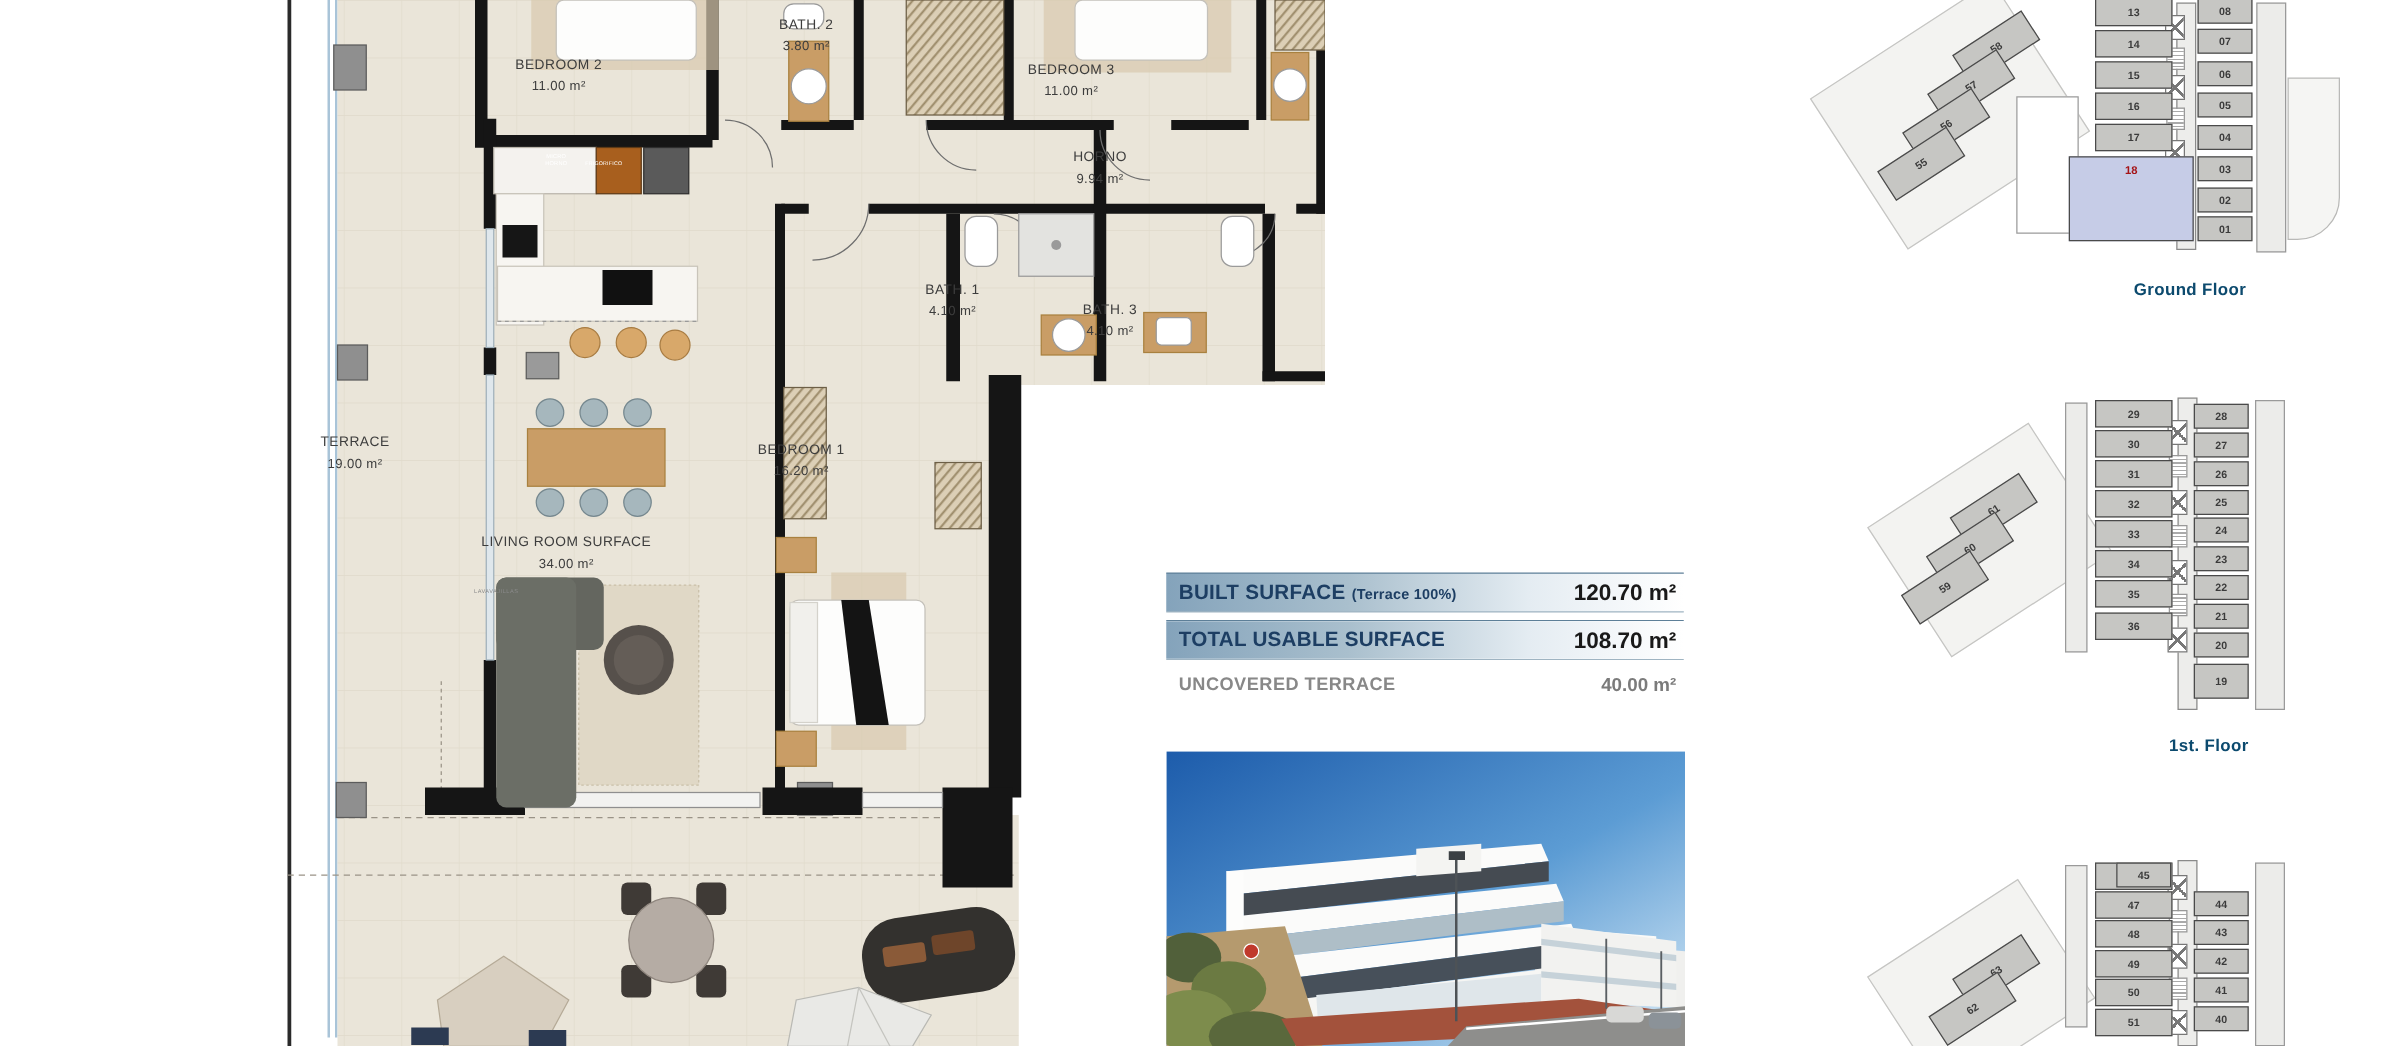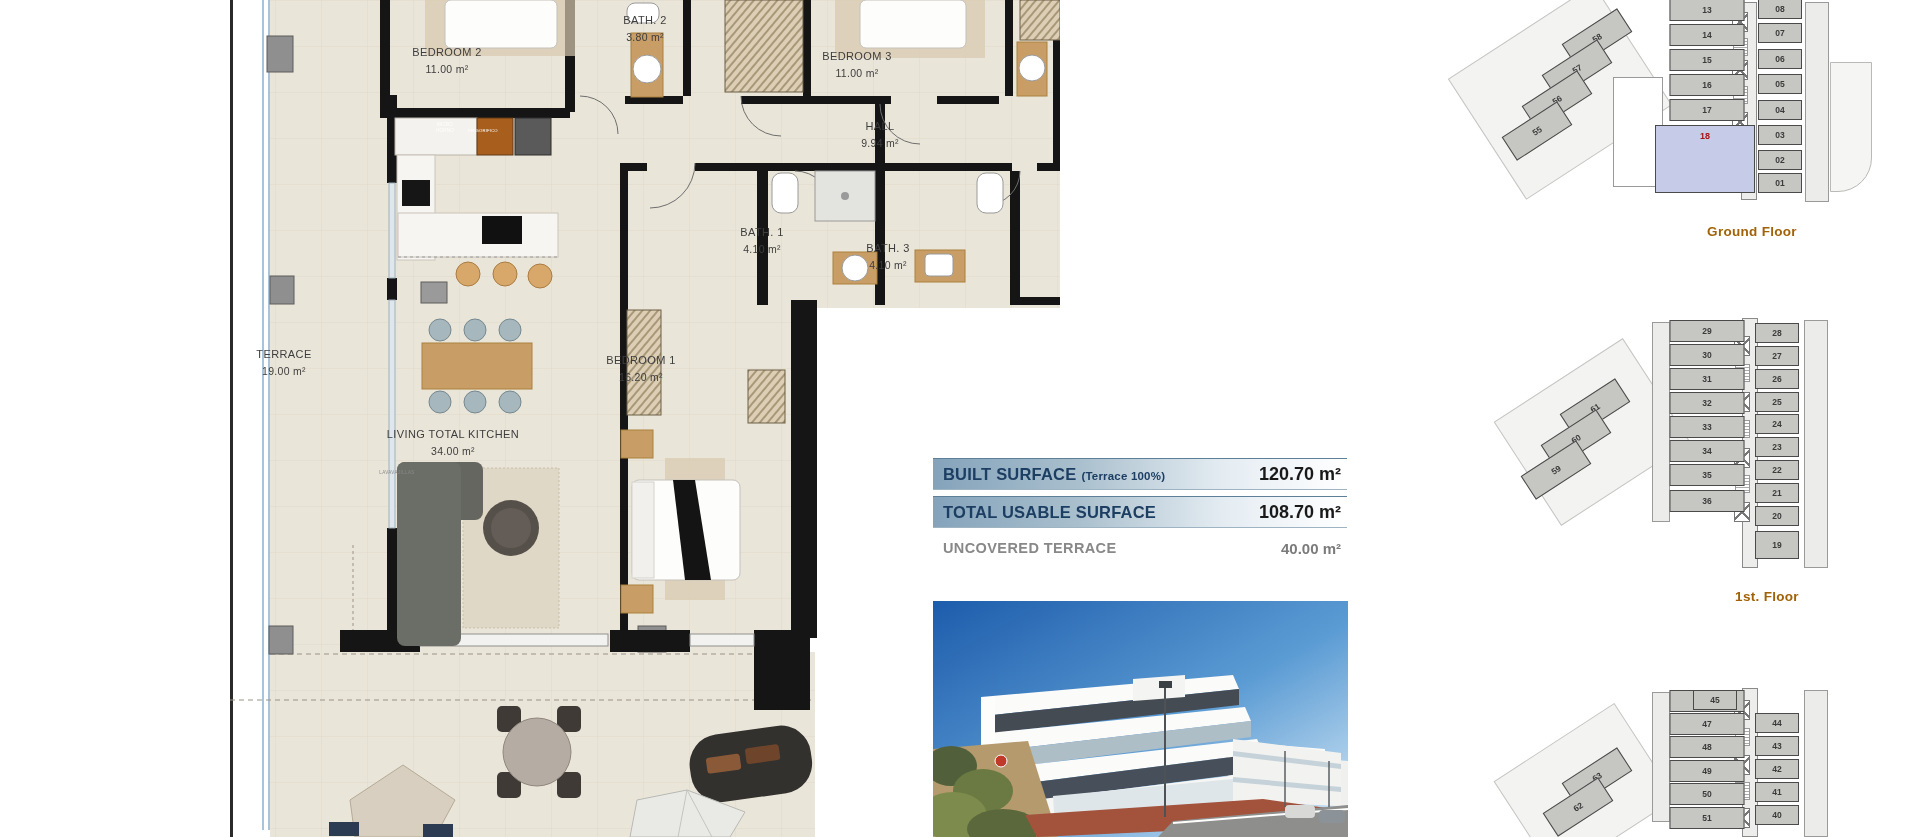--- a/index.html
+++ b/index.html
@@ -26,38 +26,38 @@
   .srow.plain .slabel{color:#888;font-size:14.5px;letter-spacing:.4px;}
   .srow.plain .sval{color:#7b7b7b;font-size:15px;}
 
   
   .photo{position:absolute;left:933px;top:601px;width:415px;height:236px;overflow:hidden;}
 
   
   .u{position:absolute;background:#c6c6c3;border:1px solid #4a4a4a;color:#3b3b3b;
      font-size:8.5px;font-weight:bold;display:flex;align-items:center;justify-content:center;
      transform:translate(-50%,-50%);box-sizing:border-box;}
-  .u.lc{width:75px;height:22px;}
+  .u.lc{width:62px;height:22px;}
   .u.rc{width:44px;height:20px;}
   .u.wing{width:66px;height:28px;transform:translate(-50%,-50%) rotate(-33deg);}
   .u.hl{width:100px;height:68px;background:#c6cce7;color:#a51317;align-items:flex-start;
         padding-top:5px;font-size:9px;}
   .wingbg{position:absolute;background:#f3f3f1;border:1px solid #c5c5c3;
         transform:translate(-50%,-50%) rotate(-33deg);}
   .core{position:absolute;background:#ededeb;border:1px solid #8a8a8a;box-sizing:border-box;}
   .elv{position:absolute;width:16px;height:20px;border:1px solid #777;box-sizing:border-box;
        background:linear-gradient(45deg,transparent 45%,#777 45% 55%,transparent 55%),
                   linear-gradient(-45deg,transparent 45%,#777 45% 55%,transparent 55%),#fff;}
   .stairs{position:absolute;background:repeating-linear-gradient(180deg,#fff 0 2px,#aaa 2px 3px);
        border:1px solid #999;box-sizing:border-box;}
   .balcol{position:absolute;background:#ececea;border:1px solid #9a9a9a;box-sizing:border-box;}
   .pool{position:absolute;background:#ffffff;border:1px solid #9a9a9a;box-sizing:border-box;}
   .curve{position:absolute;background:#f5f5f3;border:1px solid #b9b9b7;border-radius:0 0 34px 0;box-sizing:border-box;}
   .flab{position:absolute;transform:translateX(-50%);font-size:13.5px;font-weight:bold;
-        color:#a16207;letter-spacing:.3px;white-space:nowrap;}
+        color:#0c4a6e;letter-spacing:.3px;white-space:nowrap;}
 </style>
 </head>
 <body>
 
 <div class="canvas">
 
   <svg style="position:absolute;left:225px;top:0;width:835px;height:837px" viewBox="-50 0 835 837" xmlns="http://www.w3.org/2000/svg">
     <defs>
       <pattern id="hh" width="6" height="6" patternUnits="userSpaceOnUse" patternTransform="rotate(40)">
         <rect width="6" height="6" fill="#dccfb6"></rect>
@@ -246,26 +246,26 @@
       </g>
       <polygon points="412,790 470,812 455,837 355,837 362,800" fill="#e9e9e6" stroke="#b9b9b4"></polygon>
       <line x1="412" y1="790" x2="403" y2="837" stroke="#c4c4bf"></line>
       <line x1="412" y1="790" x2="437" y2="837" stroke="#c4c4bf"></line>
     </g>
   </svg>
 
   <div class="rl" style="left:447px;top:44px"><span>BEDROOM 2</span><br><span class="ra">11.00 m²</span></div>
   <div class="rl" style="left:645px;top:12px"><span>BATH. 2</span><br><span class="ra">3.80 m²</span></div>
   <div class="rl" style="left:857px;top:48px"><span>BEDROOM 3</span><br><span class="ra">11.00 m²</span></div>
-  <div class="rl" style="left:880px;top:118px"><span>HALL</span><br><span class="ra">9.94 m²</span></div>
+  <div class="rl" style="left:880px;top:118px"><span>HORNO</span><br><span class="ra">9.94 m²</span></div>
   <div class="rl" style="left:762px;top:224px"><span>BATH. 1</span><br><span class="ra">4.10 m²</span></div>
   <div class="rl" style="left:888px;top:240px"><span>BATH. 3</span><br><span class="ra">4.10 m²</span></div>
   <div class="rl" style="left:284px;top:346px"><span>TERRACE</span><br><span class="ra">19.00 m²</span></div>
   <div class="rl" style="left:641px;top:352px"><span>BEDROOM 1</span><br><span class="ra">16.20 m²</span></div>
-  <div class="rl" style="left:453px;top:426px"><span>LIVING TOTAL KITCHEN</span><br><span class="ra">34.00 m²</span></div>
+  <div class="rl" style="left:453px;top:426px"><span>LIVING ROOM SURFACE</span><br><span class="ra">34.00 m²</span></div>
 
   <div class="tinylab" style="left:445px;top:122px;width:30px">MICRO HORNO</div>
   <div class="tinylab" style="left:483px;top:128px;width:36px;font-size:4.2px">FRIGORIFICO</div>
   <div class="dishlab" style="left:397px;top:470px">LAVAVAJILLAS</div>
 
   <div class="surfaces">
     <div class="srow bar">
       <span class="slabel"><span>BUILT SURFACE</span><span class="snote">(Terrace 100%)</span></span>
       <span class="sval">120.70 m²</span>
     </div>

